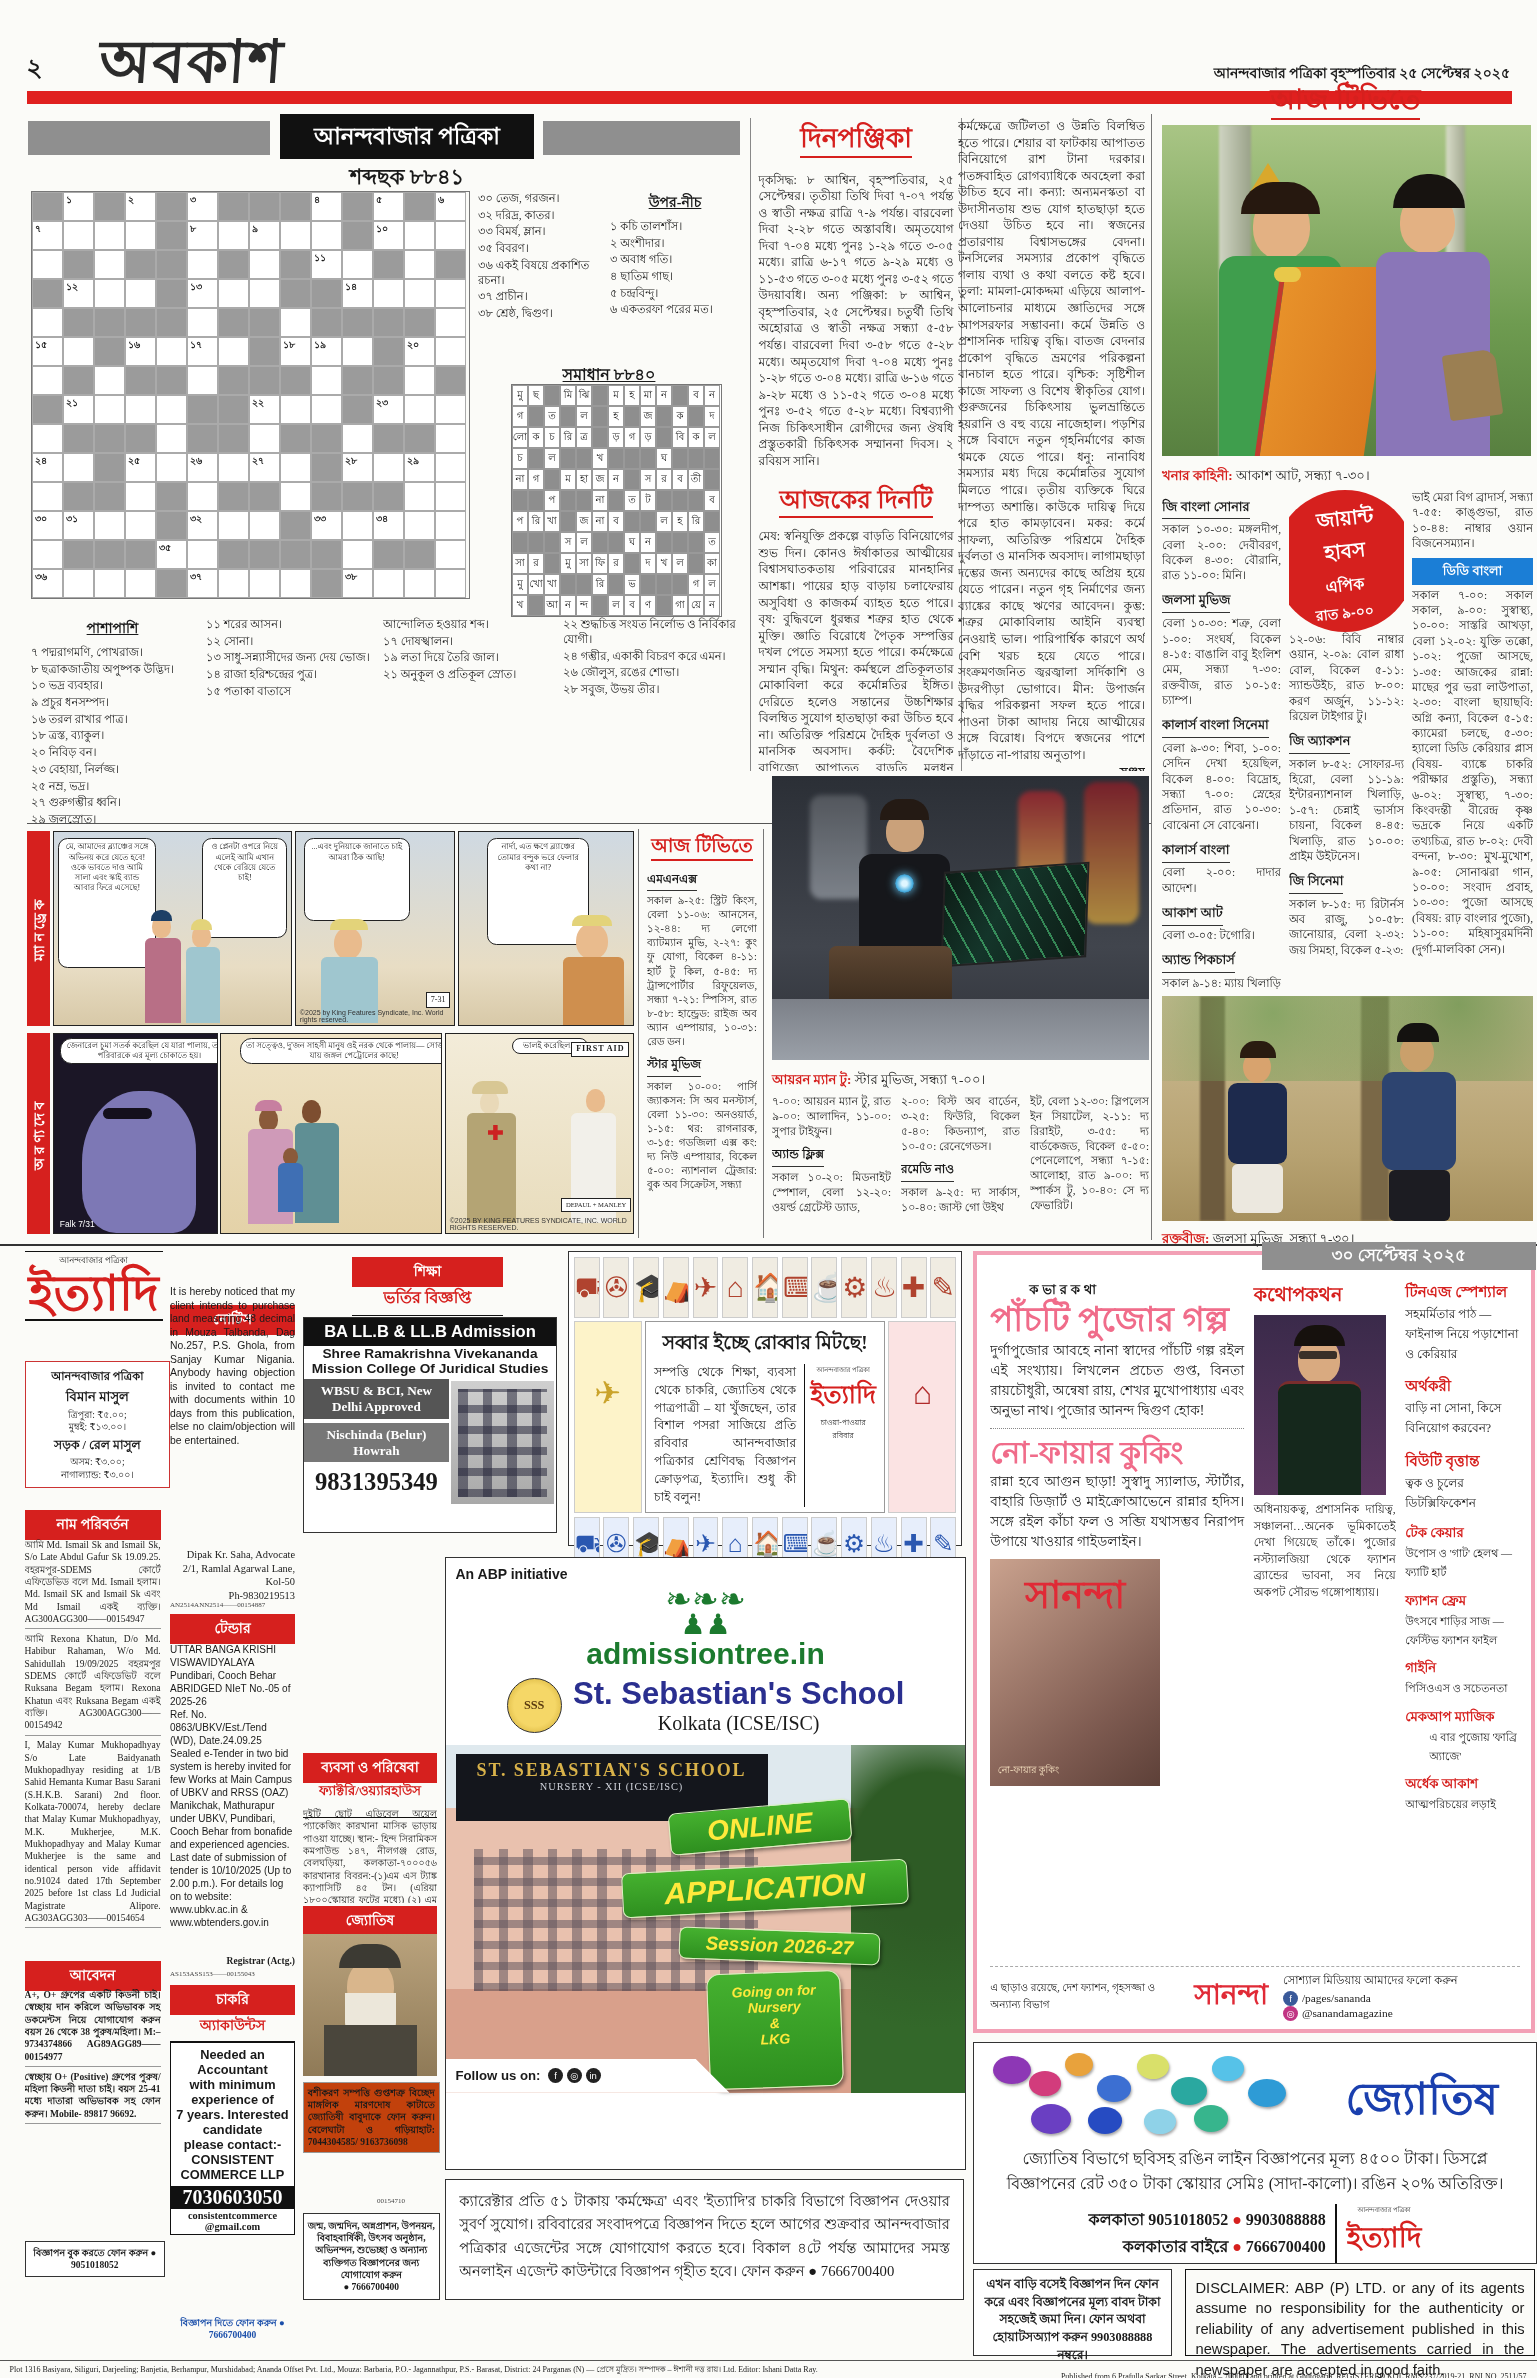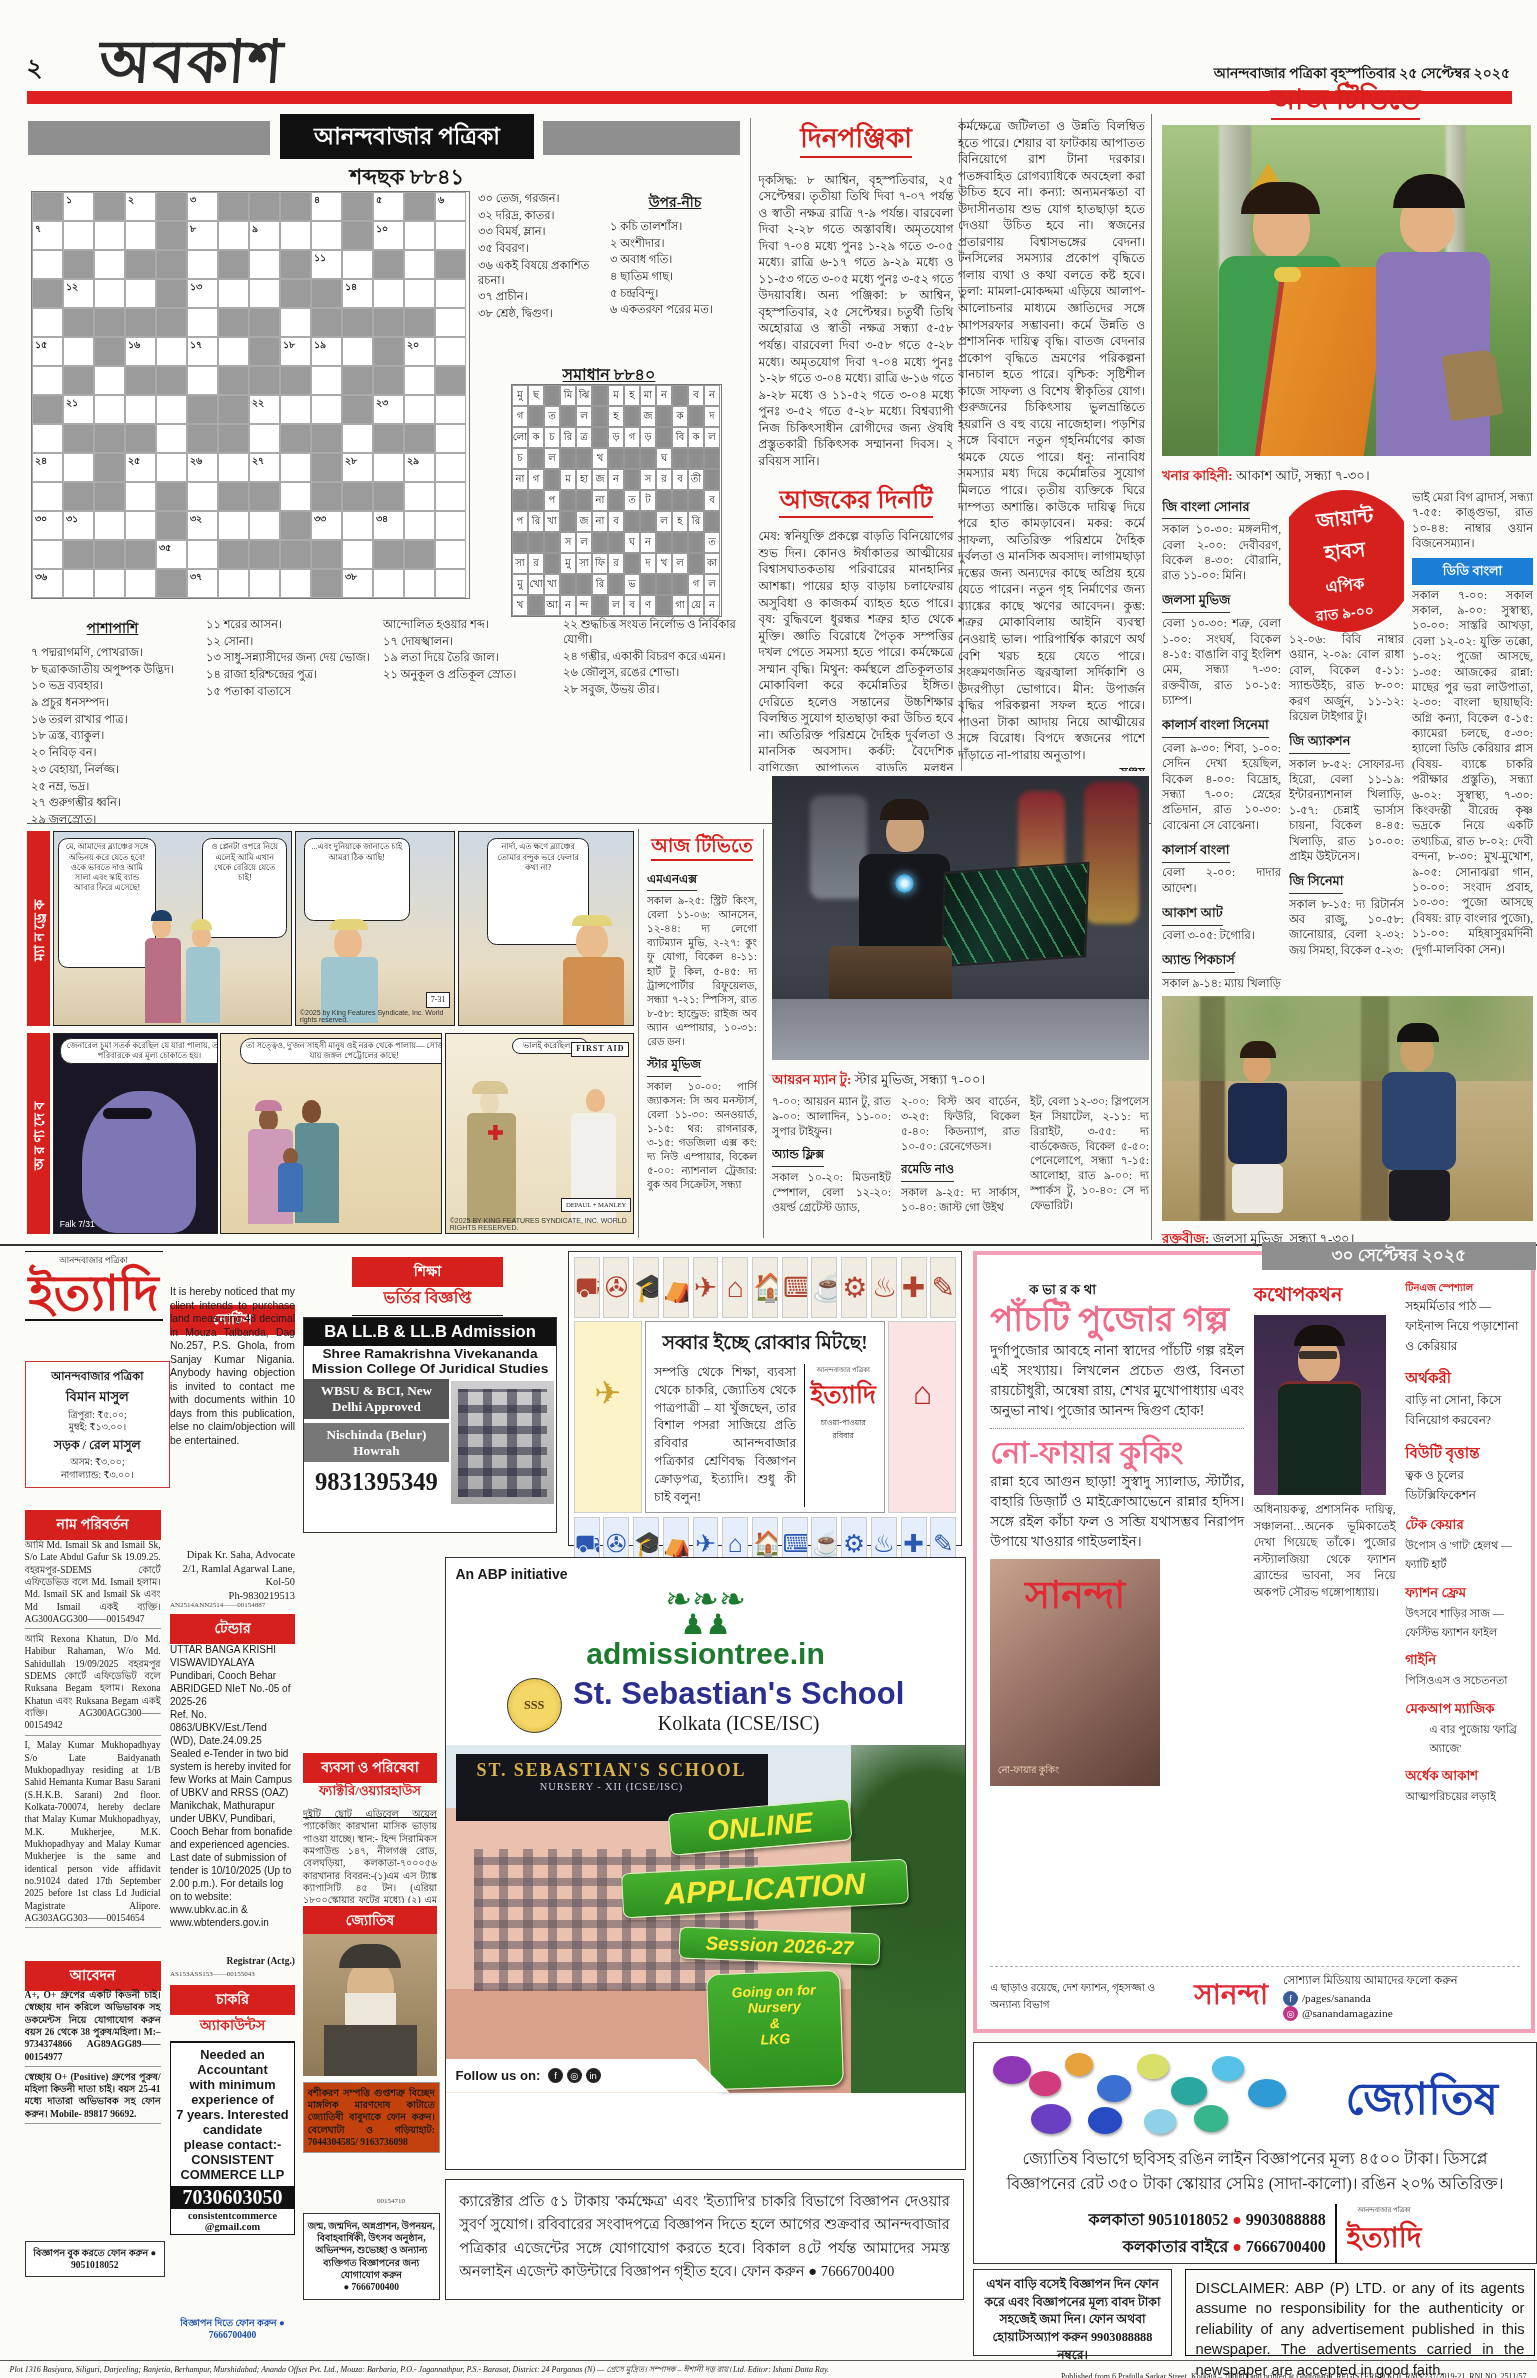--- a/index.html
+++ b/index.html
@@ -999,21 +999,21 @@
           <div class="abs" style="left:40px;top:9.5px;width:51px;height:21px;background:#16110d;border-radius:21px 21px 0 0;"></div>
           <div class="abs" style="left:45px;top:36px;width:38px;height:7.6px;background:#111;border-radius:2.8px;opacity:.8;"></div>
           <div class="abs" style="left:24.6px;top:66px;width:83px;height:114px;background:#15281c;border-radius:11.4px 11.4px 0 0;border-top:3.8px solid #7a2d2d;"></div>
         </div>
         <div style="font-size:11.4px;line-height:1.45;text-align:justify;margin-top:5.7px;">অধিনায়কত্ব, প্রশাসনিক দায়িত্ব, সঞ্চালনা…অনেক ভূমিকাতেই দেখা গিয়েছে তাঁকে। পুজোর নস্ট্যালজিয়া থেকে ফ্যাশন ব্র্যান্ডের ভাবনা, সব নিয়ে অকপট সৌরভ গঙ্গোপাধ্যায়।</div>
       </div>
       <div style="flex:1;">
         <div>
 
         <div style="margin-bottom:9.5px;">
-              <div class="red" style="font-weight:bold;font-size:10px;">টিনএজ স্পেশ্যাল</div>
+              <div class="red" style="font-weight:bold;font-size:15px;">টিনএজ স্পেশ্যাল</div>
               <div style="font-size:12px;">সহমর্মিতার পাঠ — ফাইনান্স নিয়ে পড়াশোনা ও কেরিয়ার</div>
             </div>
             <div style="margin-bottom:9.5px;">
               <div class="red" style="font-weight:bold;font-size:15px;">অর্থকরী</div>
               <div style="font-size:12px;">বাড়ি না সোনা, কিসে বিনিয়োগ করবেন?</div>
             </div>
             <div style="margin-bottom:9.5px;">
               <div class="red" style="font-weight:bold;font-size:15px;">বিউটি বৃত্তান্ত</div>
               <div style="font-size:12px;">ত্বক ও চুলের ডিটক্সিফিকেশন</div>
             </div>
@@ -1080,17 +1080,17 @@
         <div style="font-size:6.6px;">আনন্দবাজার পত্রিকা</div>
         <div class="red" style="font-size:28px;font-weight:900;">ইত্যাদি</div>
       </div>
     </div>
   </div>
 
   <div class="abs adbox" style="left:973px;top:2269px;width:199px;height:87px;padding:5.7px 7.6px;box-sizing:border-box;font-size:12.3px;font-weight:bold;text-align:center;line-height:1.45;">এখন বাড়ি বসেই বিজ্ঞাপন দিন ফোন করে এবং বিজ্ঞাপনের মূল্য বাবদ টাকা সহজেই জমা দিন। ফোন অথবা হোয়াটসঅ্যাপ করুন 9903088888 নম্বরে।</div>
   <div class="abs" style="left:1185px;top:2269px;width:350px;height:87px;border:1.9px solid #111;padding:7.6px 9.5px;box-sizing:border-box;font-size:14.7px;font-family:'Liberation Sans','DejaVu Sans',sans-serif;text-align:justify;line-height:1.4;">DISCLAIMER: ABP (P) LTD. or any of its agents assume no responsibility for the authenticity or reliability of any advertisement published in this newspaper. The advertisements carried in the newspaper are accepted in good faith.</div>
 
   <div class="hline" style="left:0;top:2360px;width:1538px;"></div>
-  <div class="abs" style="left:9.5px;top:2363px;width:1519px;font-size:8px;color:#222;font-style:italic;">Plot 1316 Basiyara, Siliguri, Darjeeling; Banjetia, Berhampur, Murshidabad; Ananda Offset Pvt. Ltd., Mouza: Barbaria, P.O.- Jagannathpur, P.S.- Barasat, District: 24 Parganas (N) — প্রেসে মুদ্রিত। সম্পাদক – ঈশানী দত্ত রায়। Ltd. Editor: Ishani Datta Ray.</div>
+  <div class="abs" style="left:9.5px;top:2363px;width:1519px;font-size:8px;color:#222;">Plot 1316 Basiyara, Siliguri, Darjeeling; Banjetia, Berhampur, Murshidabad; Ananda Offset Pvt. Ltd., Mouza: Barbaria, P.O.- Jagannathpur, P.S.- Barasat, District: 24 Parganas (N) — প্রেসে মুদ্রিত। সম্পাদক – ঈশানী দত্ত রায়। Ltd. Editor: Ishani Datta Ray.</div>
   <div class="abs" style="left:9.5px;top:2372px;width:1519px;font-size:8px;color:#222;text-align:right;">Published from 6 Prafulla Sarkar Street, Kolkata – 700001 and printed at Ghutogaria,  REGISTERED KOL RMS/237/2019-21, RNI NO. 2511/57.</div>
 
 </div>
 
 
 </body></html>

